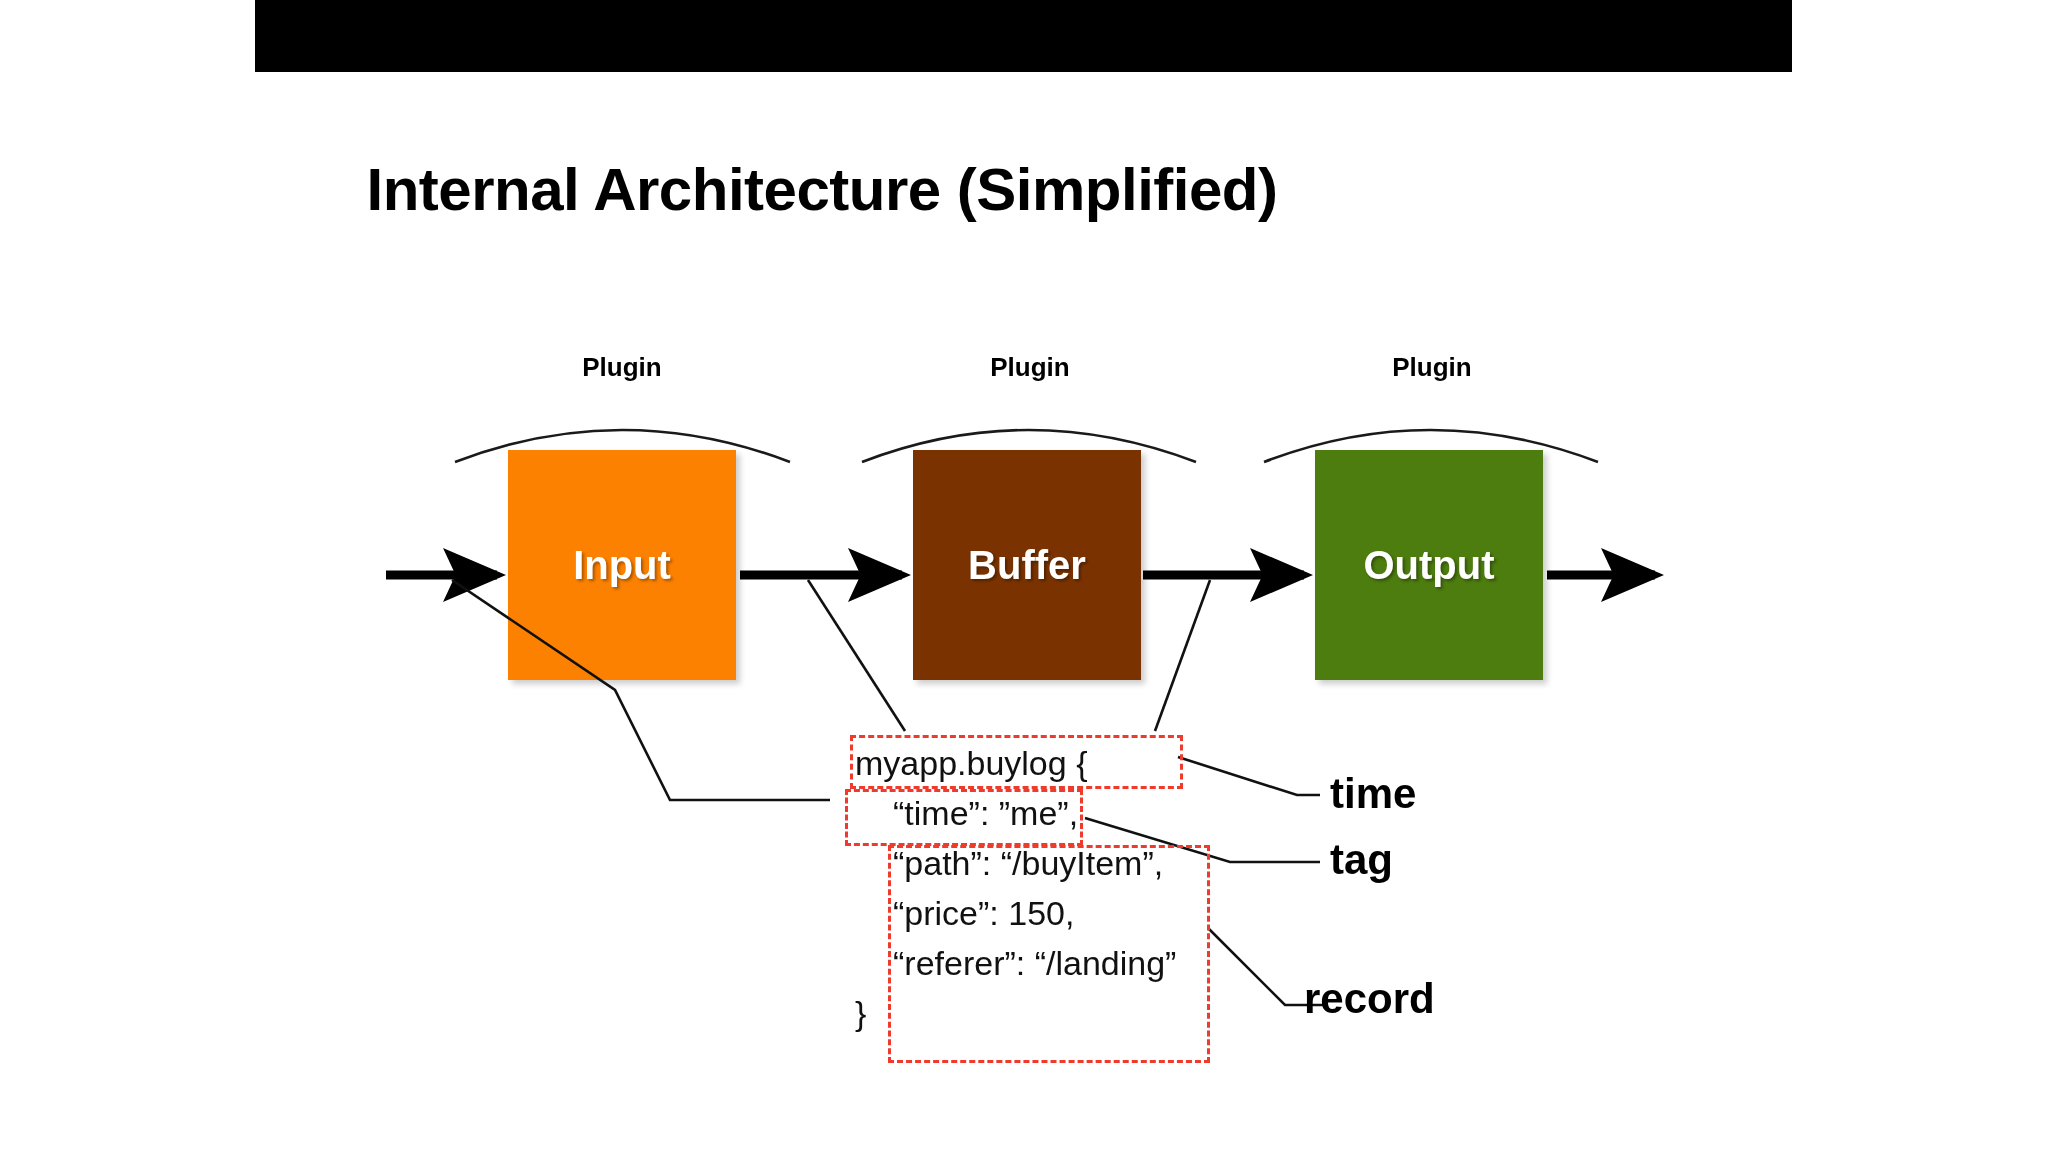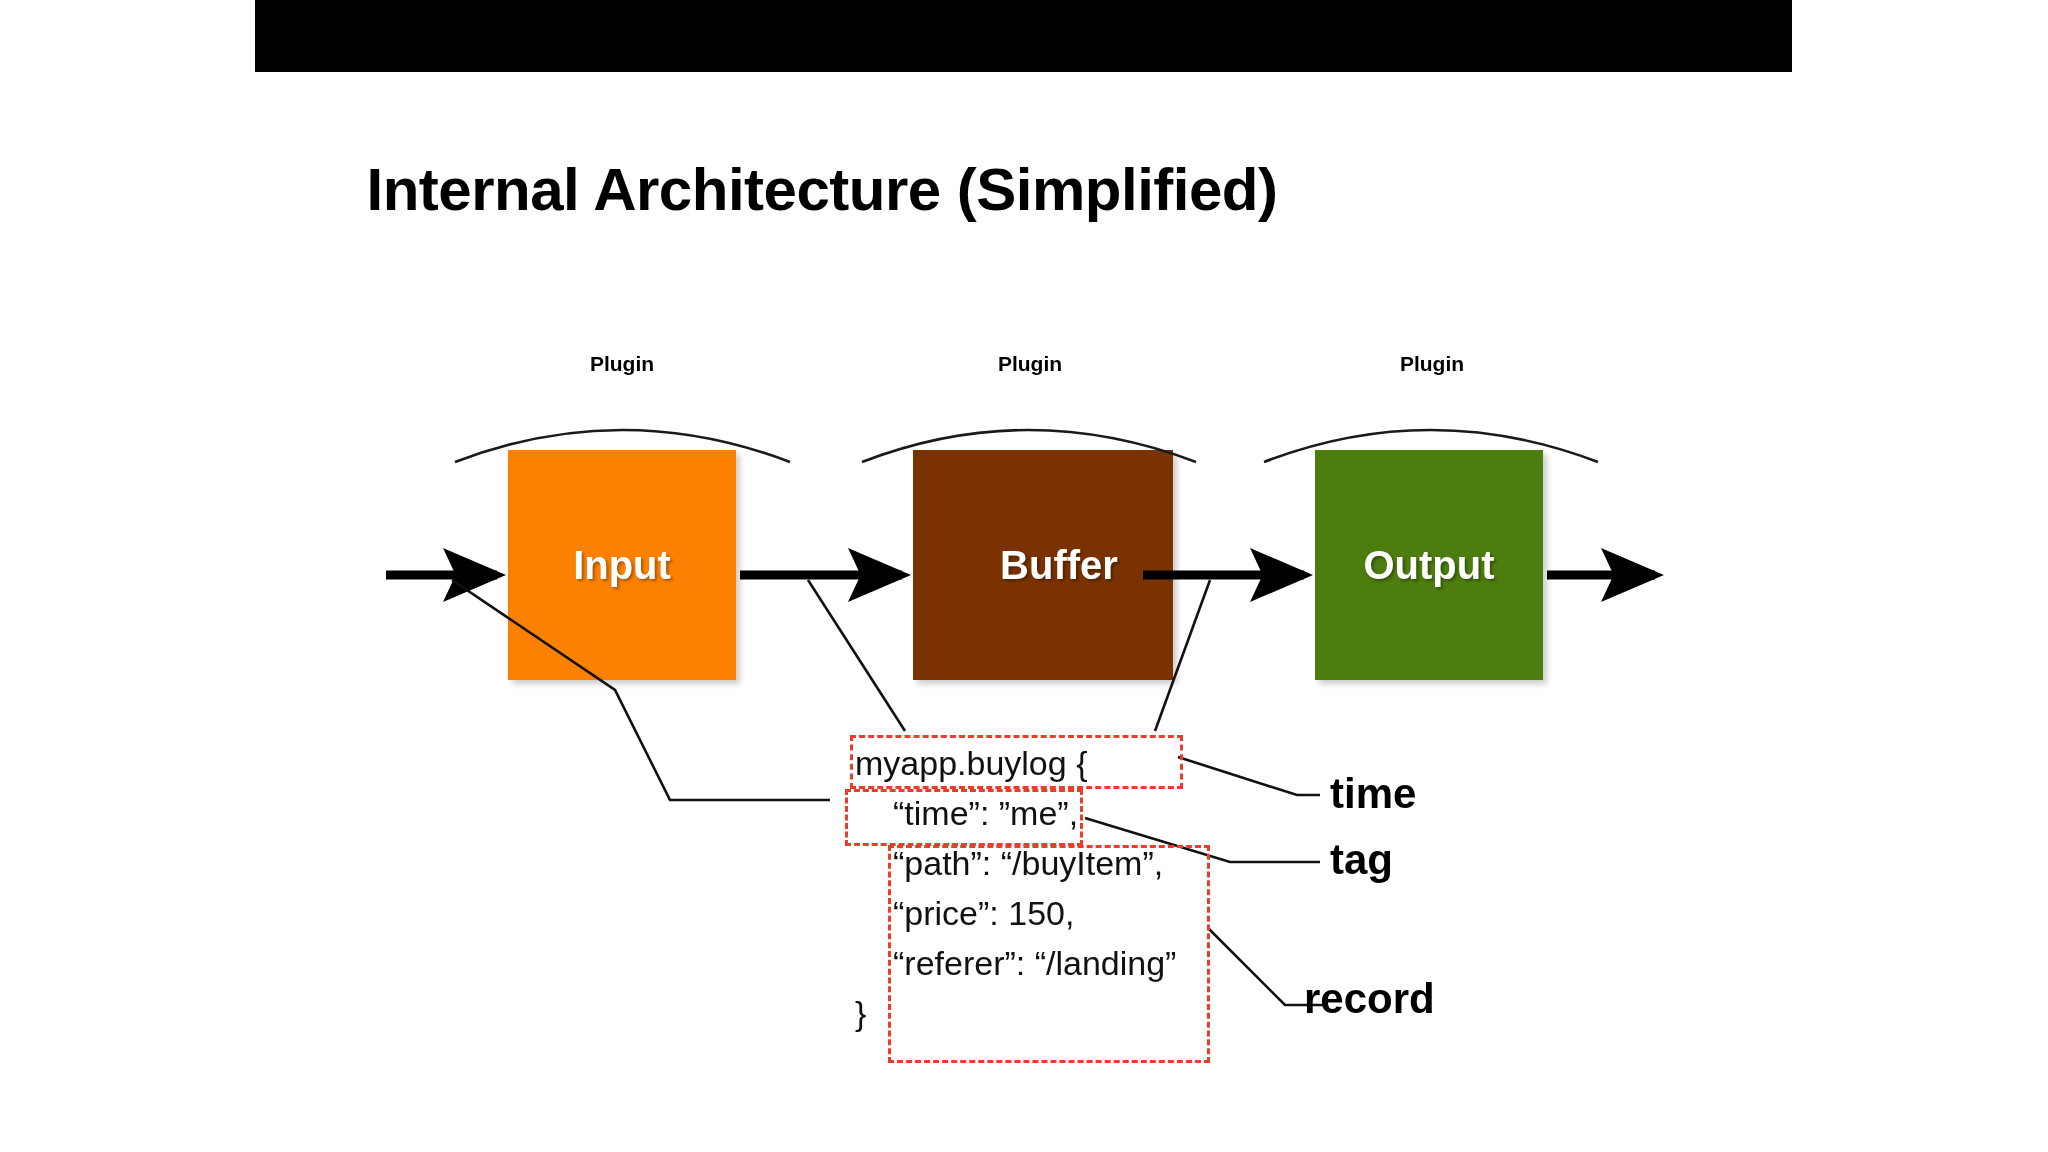--- a/index.html
+++ b/index.html
@@ -46,29 +46,29 @@
     justify-content: center;
   }
   .stage-label {
     color: #ffffff;
     font-size: 40px;
     font-weight: bold;
     text-shadow: 2px 2px 3px rgba(0,0,0,0.35);
     white-space: nowrap;
   }
   #box-input  { left: 508px;  top: 450px; }
-  #box-buffer { left: 913px;  top: 450px; padding-left: 32px; }
+  #box-buffer { left: 913px;  top: 450px; }
   #box-output { left: 1315px; top: 450px; }
 
   
   .plugin-caption {
     position: absolute;
     width: 260px;
     text-align: center;
-    font-size: 21px;
+    font-size: 26px;
     font-weight: bold;
     color: #000000;
   }
   #cap-1 { left: 492px;  top: 352px; }
   #cap-2 { left: 900px;  top: 352px; }
   #cap-3 { left: 1302px; top: 352px; }
 
   
   #overlay {
     position: absolute;

